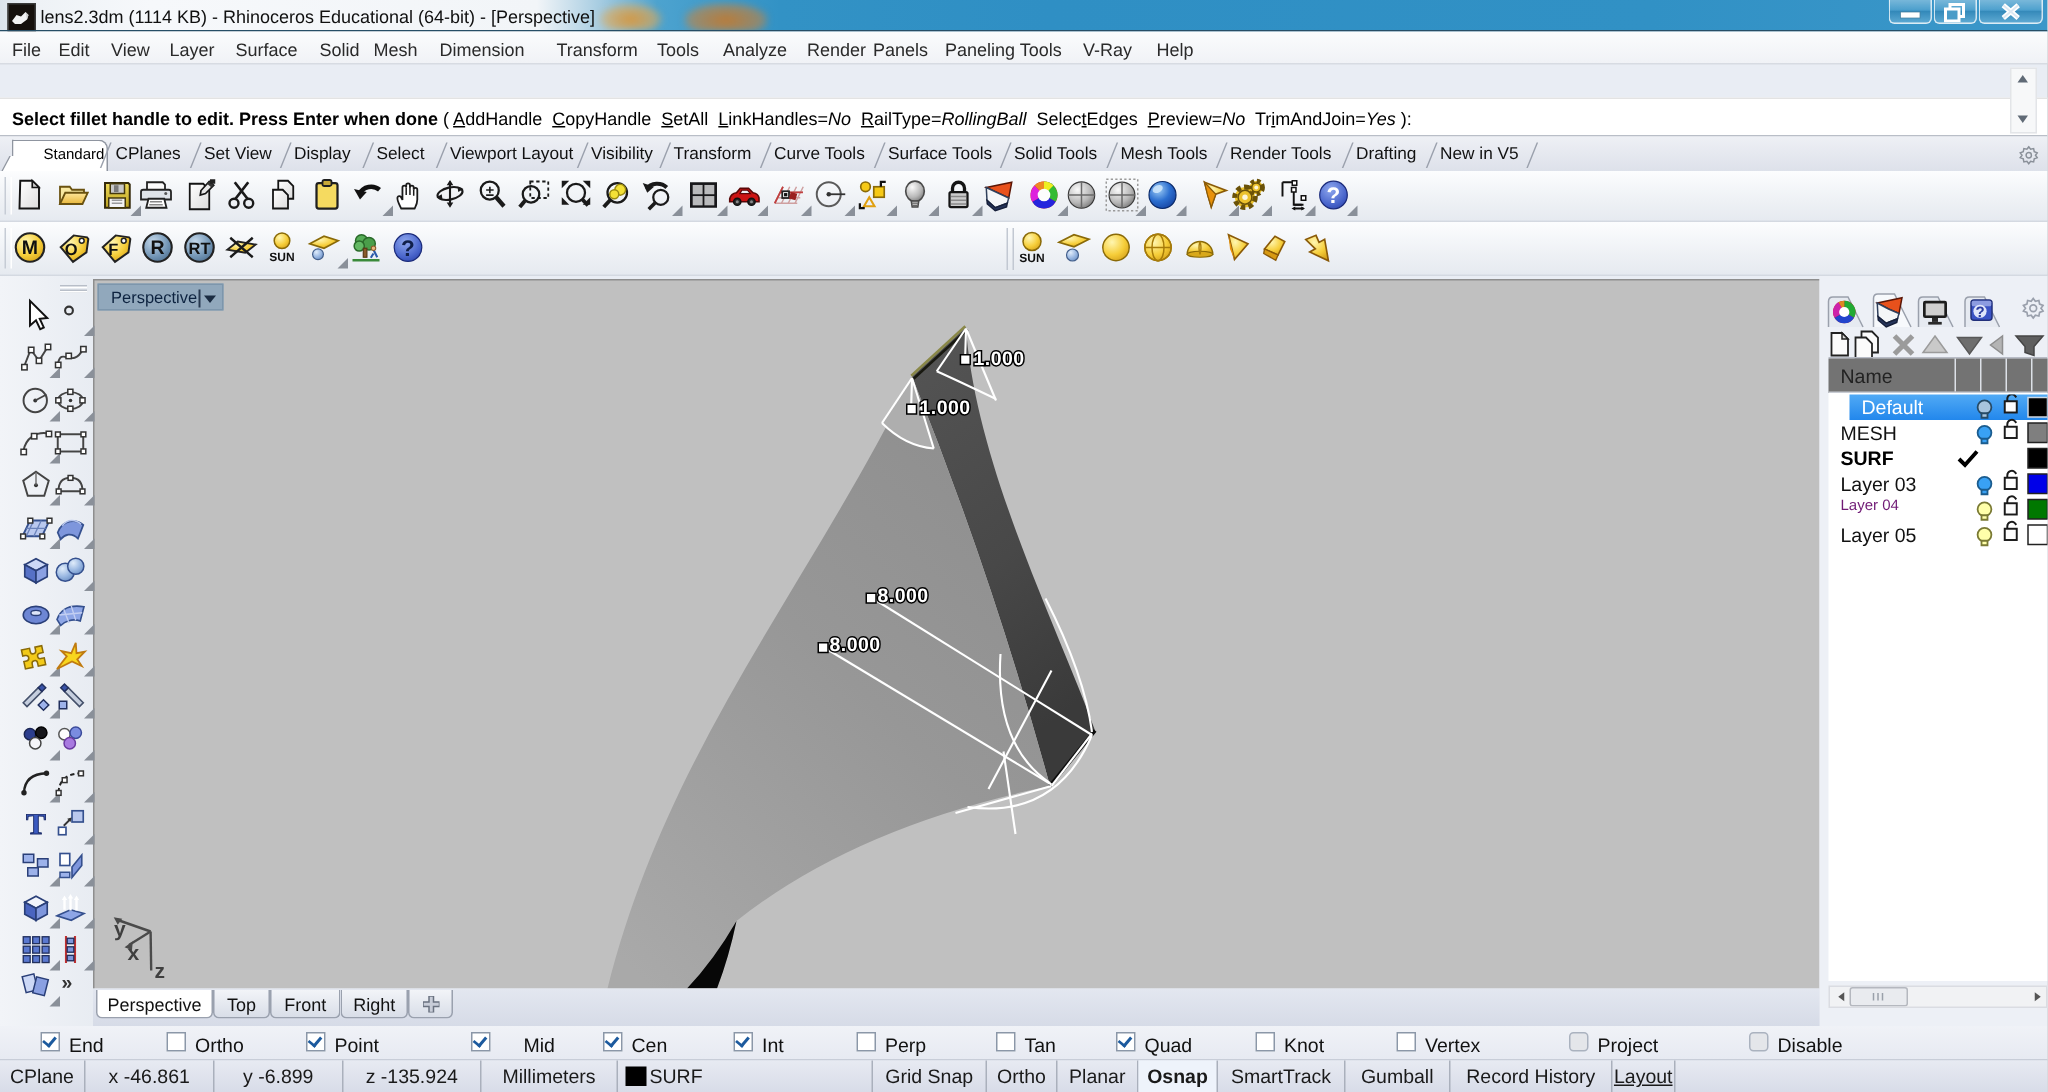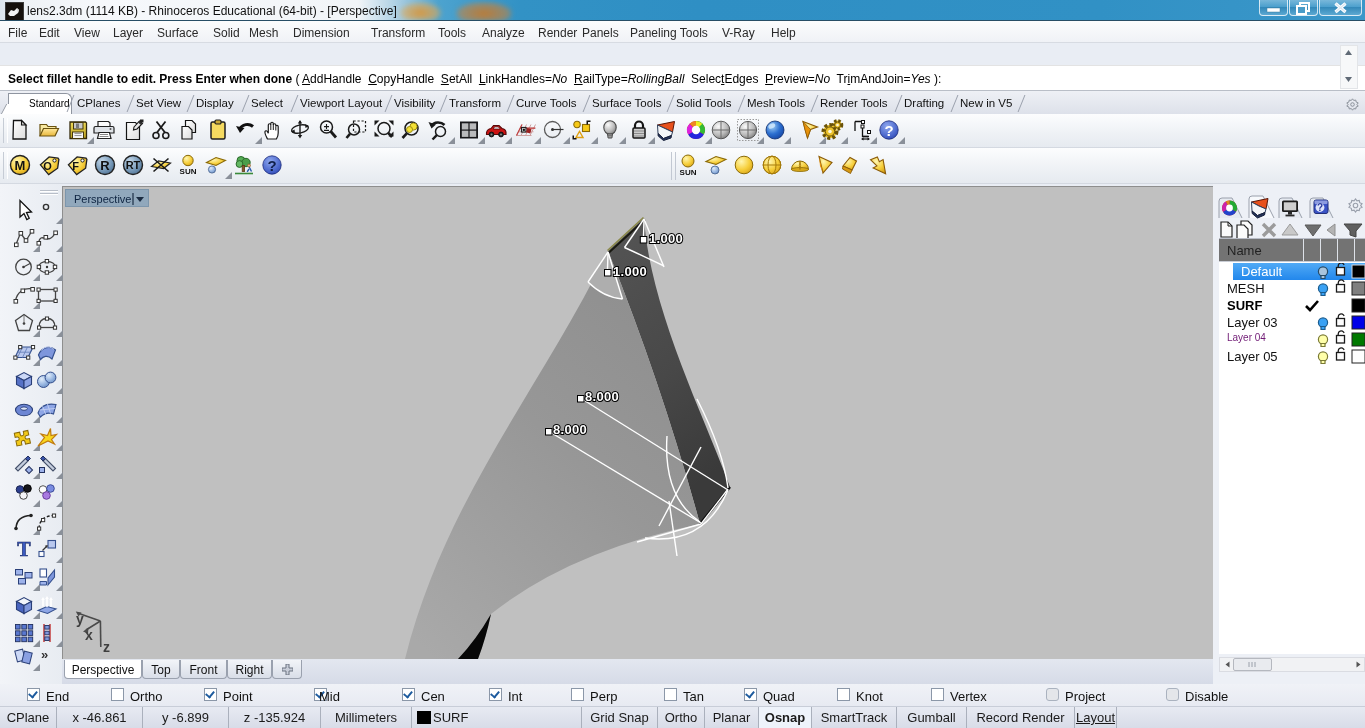--- a/index.html
+++ b/index.html
@@ -1199,21 +1199,21 @@
 </div>
 
 <div id="osnap" class="abs">
   <span class="cb ck" style="left:27px"></span>
       <span class="cblab" style="left:46px">End</span>
   <span class="cb" style="left:111px"></span>
       <span class="cblab" style="left:130px">Ortho</span>
   <span class="cb ck" style="left:204px"></span>
       <span class="cblab" style="left:223px">Point</span>
   <span class="cb ck" style="left:314px"></span>
-      <span class="cblab" style="left:319px">Mid</span>
+      <span class="cblab" style="left:349px">Mid</span>
   <span class="cb ck" style="left:402px"></span>
       <span class="cblab" style="left:421px">Cen</span>
   <span class="cb ck" style="left:489px"></span>
       <span class="cblab" style="left:508px">Int</span>
   <span class="cb" style="left:571px"></span>
       <span class="cblab" style="left:590px">Perp</span>
   <span class="cb" style="left:664px"></span>
       <span class="cblab" style="left:683px">Tan</span>
   <span class="cb ck" style="left:744px"></span>
       <span class="cblab" style="left:763px">Quad</span>
@@ -1260,20 +1260,20 @@
   <div class="cell" style="left:759px;width:53px;background:#eef3fb;">
         <span class="lab" style="font-weight:bold;">Osnap</span>
       </div>
   <div class="cell" style="left:812px;width:85px">
         <span class="lab">SmartTrack</span>
       </div>
   <div class="cell" style="left:897px;width:70px">
         <span class="lab">Gumball</span>
       </div>
   <div class="cell" style="left:967px;width:108px">
-        <span class="lab">Record Render</span>
+        <span class="lab">Record History</span>
       </div>
   <div class="cell" style="left:1075px;width:42px;">
         <span class="lab" style="text-decoration:underline;">Layout</span>
       </div>
 </div>
 
 </div>
 
 </body></html>

